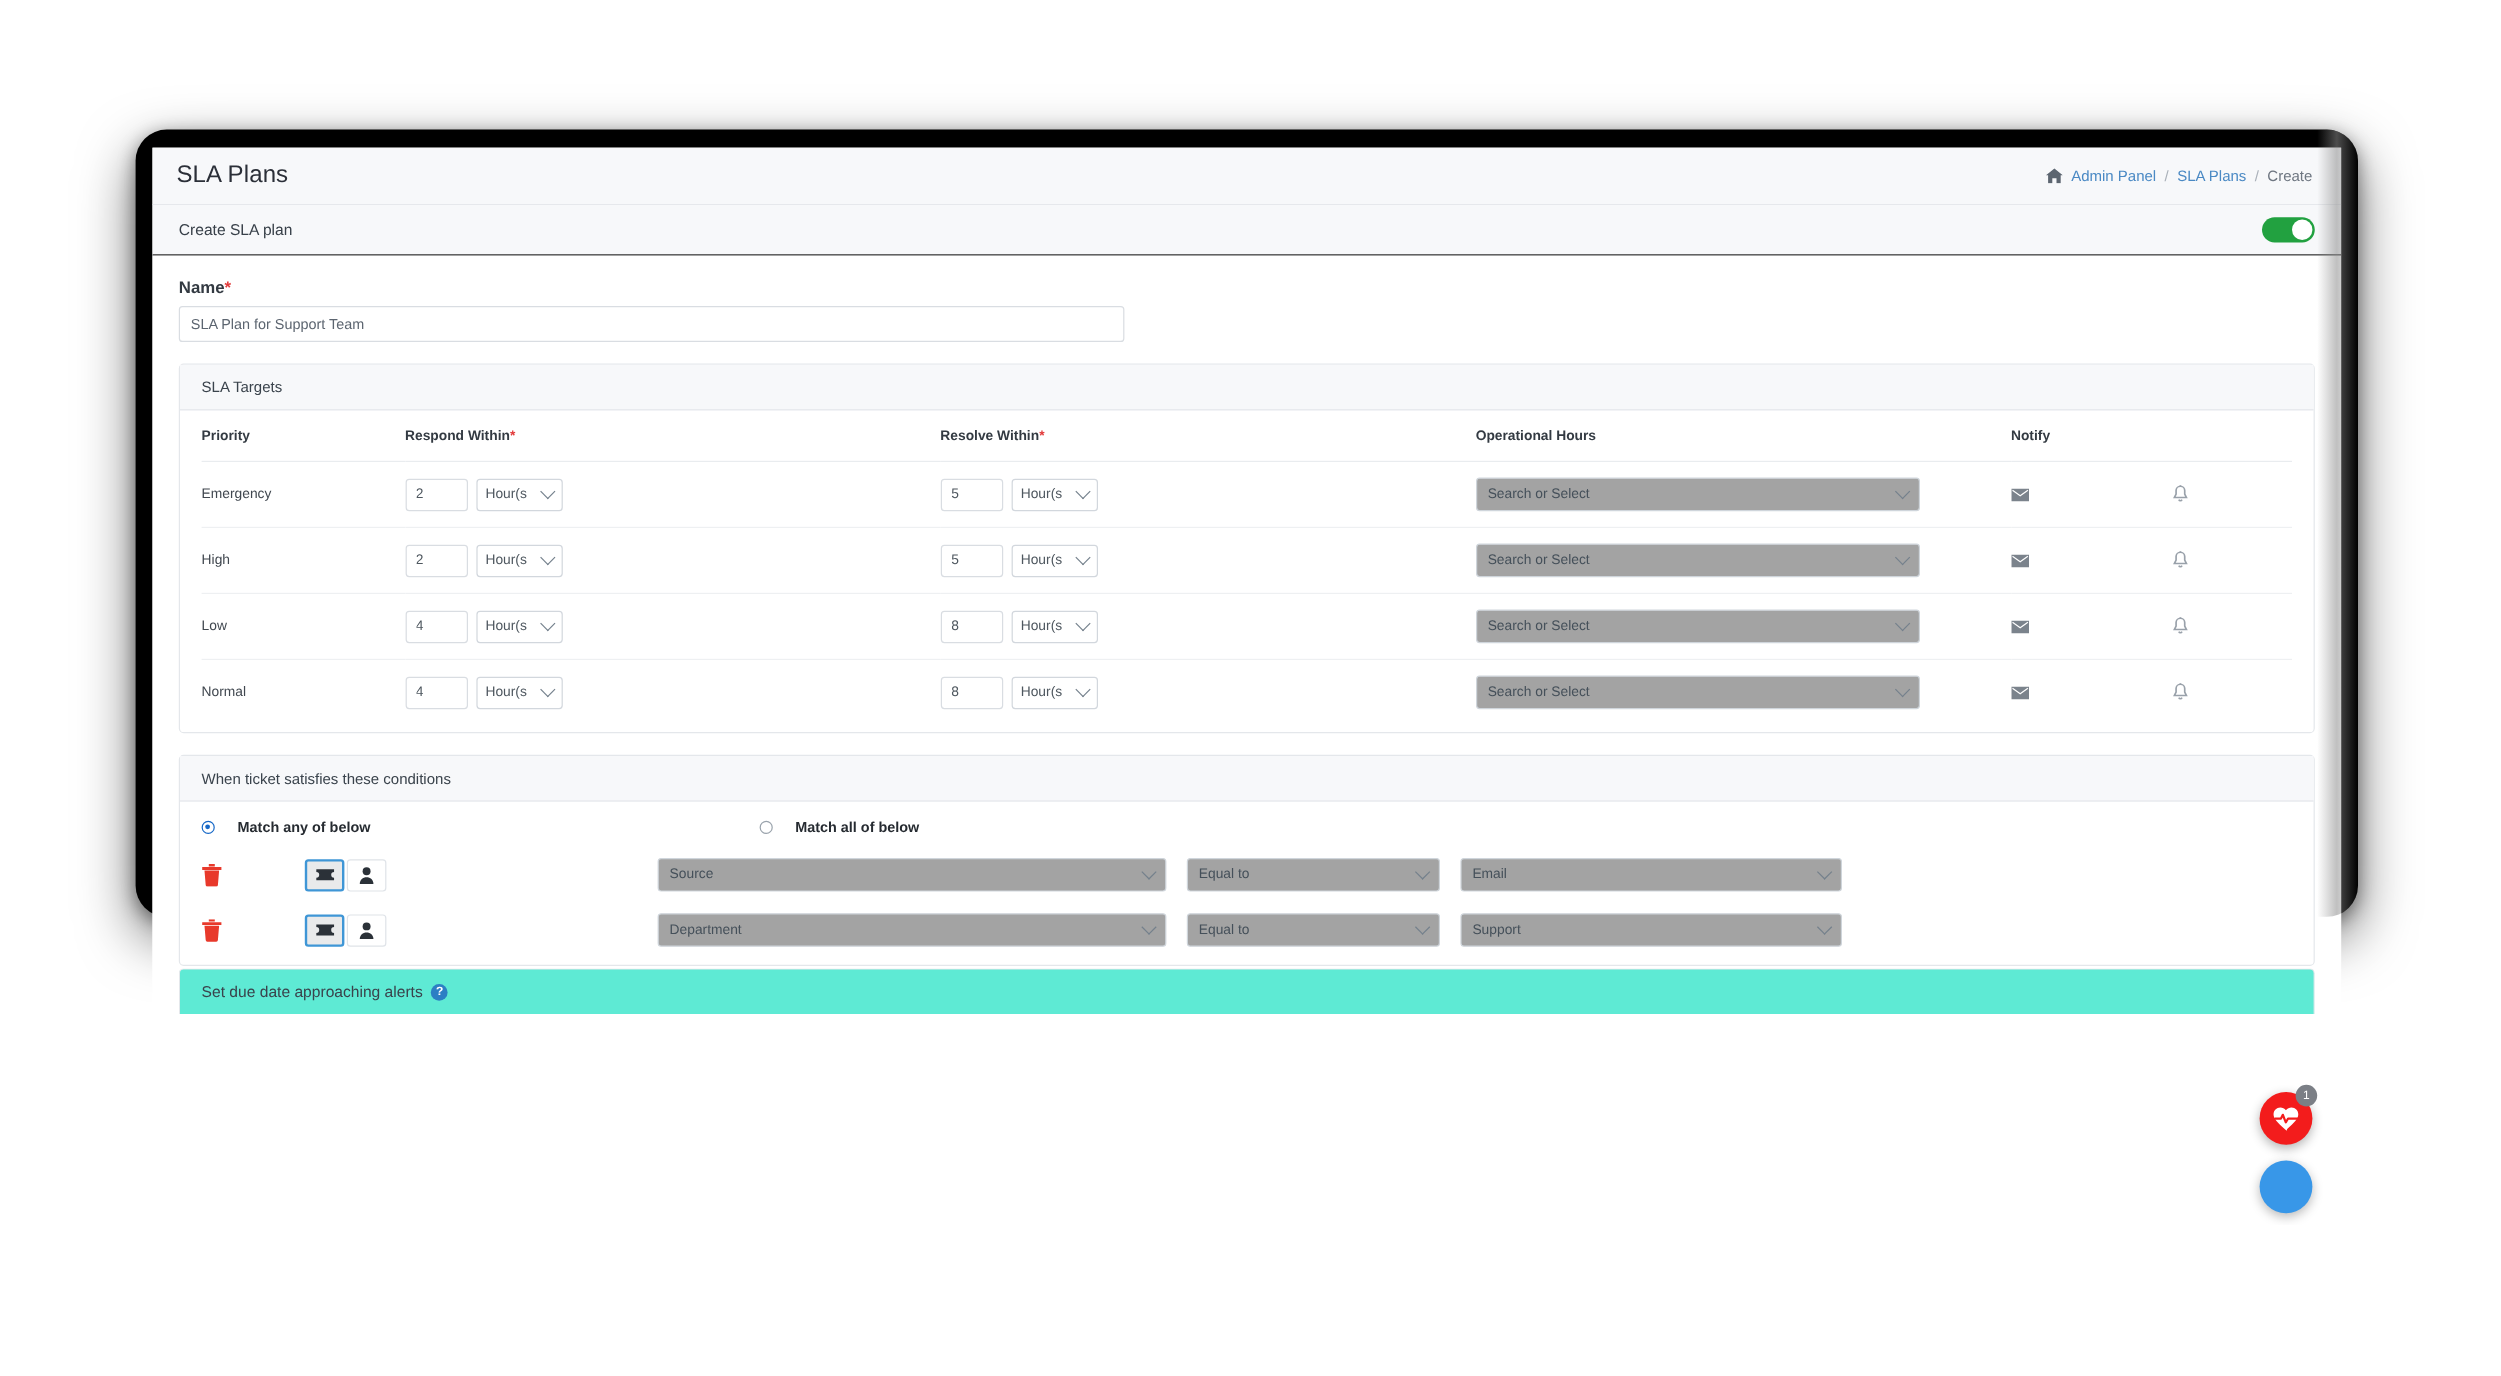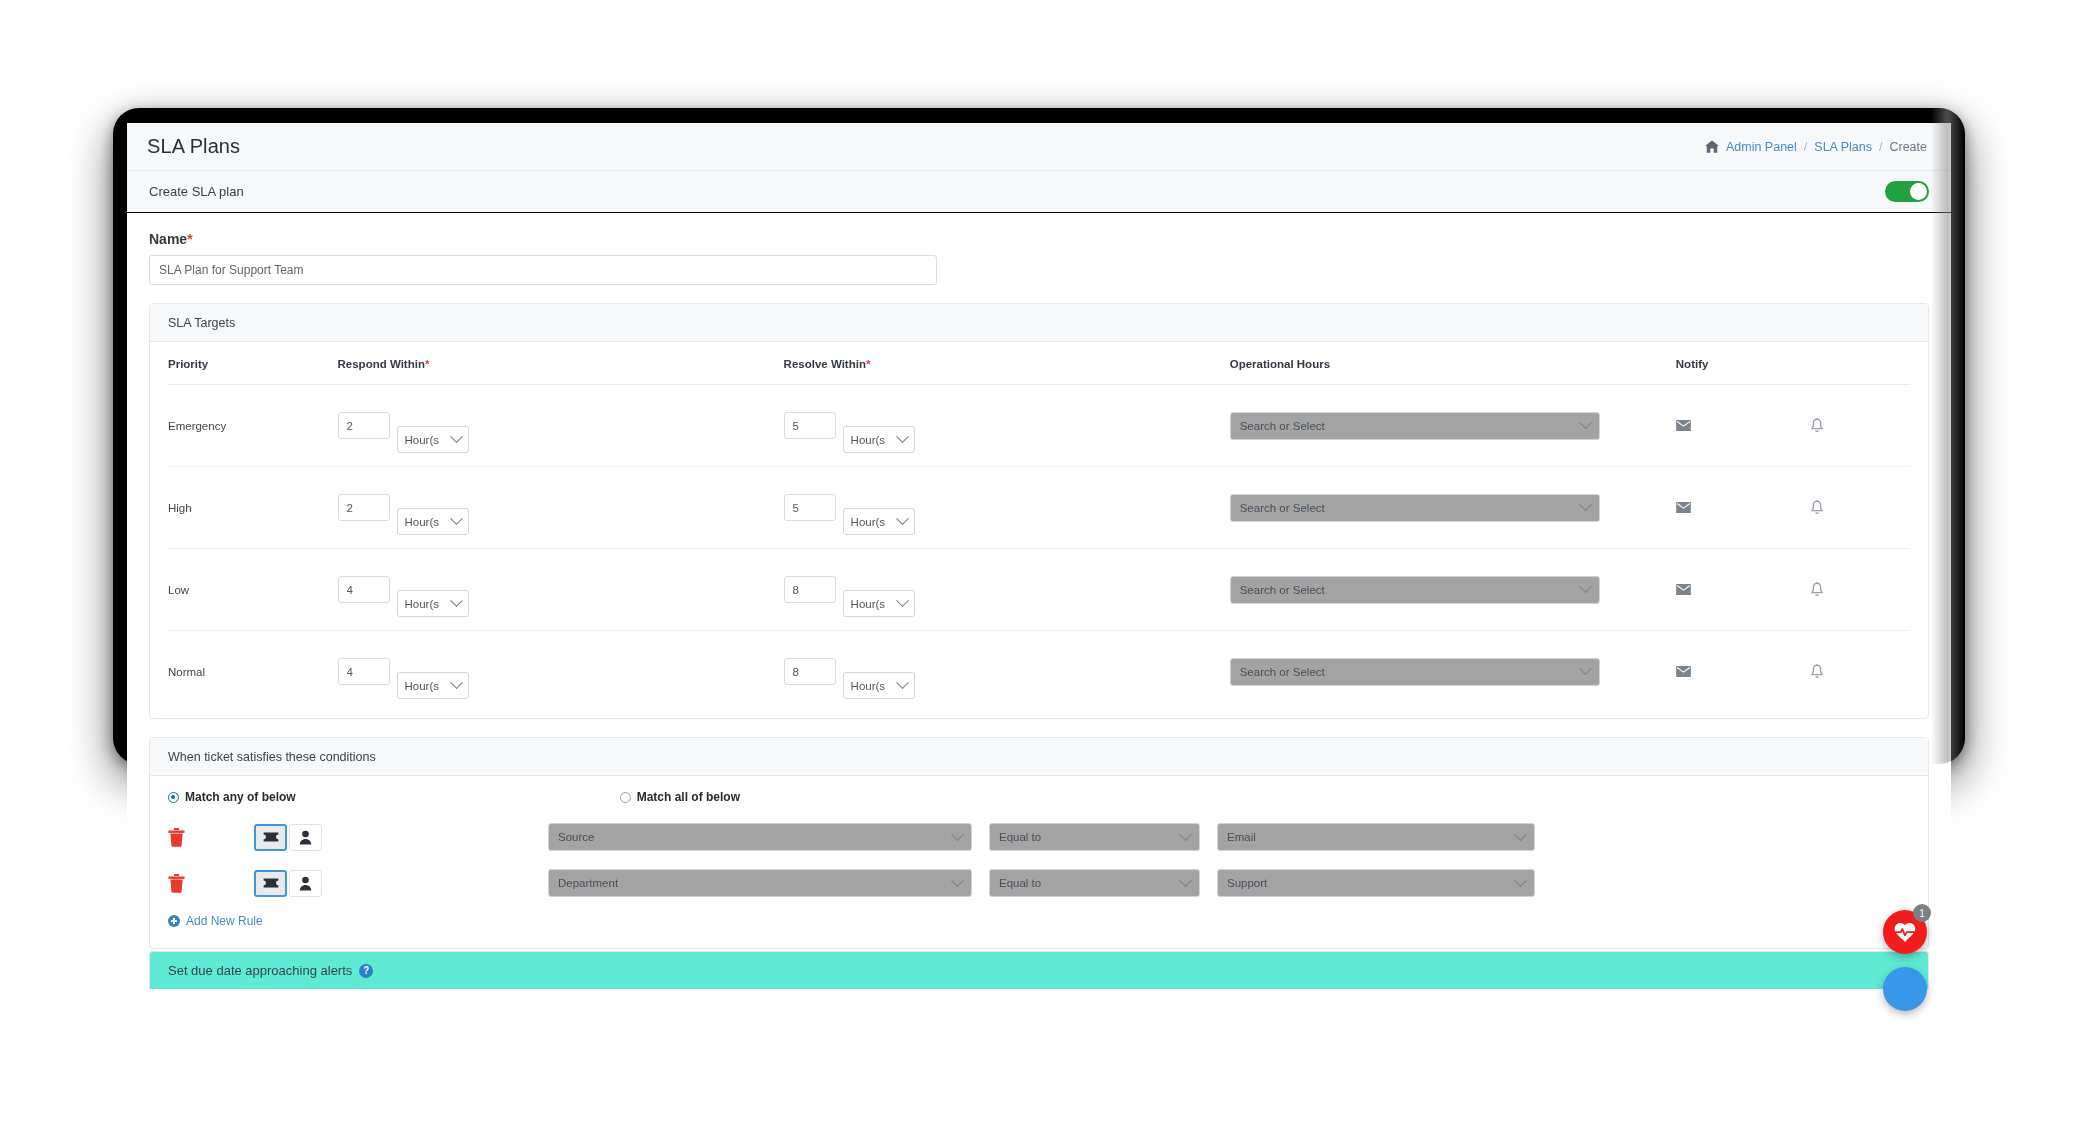--- a/index.html
+++ b/index.html
@@ -139,21 +139,20 @@
     border: 1px solid #d9dde2; border-radius: 3px;
     font-size: 11.5px; color: #4e575f; padding: 0 8px;
     background: #fff; font-family: "Liberation Sans", sans-serif;
   }
   .unit-box {
     width: 72px; height: 27px;
     border: 1px solid #d2d7dd; border-radius: 3px;
     background: #fff; display: flex; align-items: center;
     padding: 0 7px; font-size: 11.5px; color: #4e575f;
     position: relative;
-    margin-top: 28px;
   }
   .unit-box .cv { margin-left: auto; }
 
   .select-box {
     height: 28px;
     border: 1px solid #cfd5db; border-radius: 3px;
     background: #a3a3a3; display: flex; align-items: center;
     padding: 0 9px; font-size: 11.5px; color: #45505a;
   }
   .select-box .cv { margin-left: auto; }
@@ -168,21 +167,21 @@
 
   .env-ico { width: 15px; height: 11px; display: block; fill: #7b838c; }
   .bell-ico { width: 14px; height: 16px; display: block; fill: none; stroke: #99a1aa; stroke-width: 1.4; }
   .bell-cell { text-align: center; }
 
   
   .radios {
     display: flex; align-items: center;
     padding: 14px 0 10px 0;
   }
-  .radio-item { display: flex; align-items: center; gap: 6px; font-size: 12px; font-weight: bold; color: #262b31; }
+  .radio-item { display: flex; align-items: center; gap: 19px; font-size: 12px; font-weight: bold; color: #262b31; }
   .radio-item:nth-child(2) { margin-left: 324px; }
   .radio {
     width: 11px; height: 11px; border-radius: 50%;
     border: 1.4px solid #9aa3ac; background: #fff;
     position: relative; flex: none;
   }
   .radio.on { border-color: #1668c7; }
   .radio.on::after {
     content: ""; position: absolute; left: 2.2px; top: 2.2px;
     width: 4.2px; height: 4.2px; border-radius: 50%; background: #1668c7;
@@ -565,24 +564,20 @@
             <div class="select-box rule-sel-b">
               <span>Equal to</span>
               <i class="cv"></i>
             </div>
             <div class="select-box rule-sel-c">
               <span>Support</span>
               <i class="cv"></i>
             </div>
           </div>
 
-          <div class="add-rule">
-            <span class="plus-circ"></span>
-            <span>Add New Rule</span>
-          </div>
         </div>
       </div>
 
       
       <div class="alerts-strip">
         <span>Set due date approaching alerts</span>
         <span class="help-circ">?</span>
       </div>
 
     </div>

